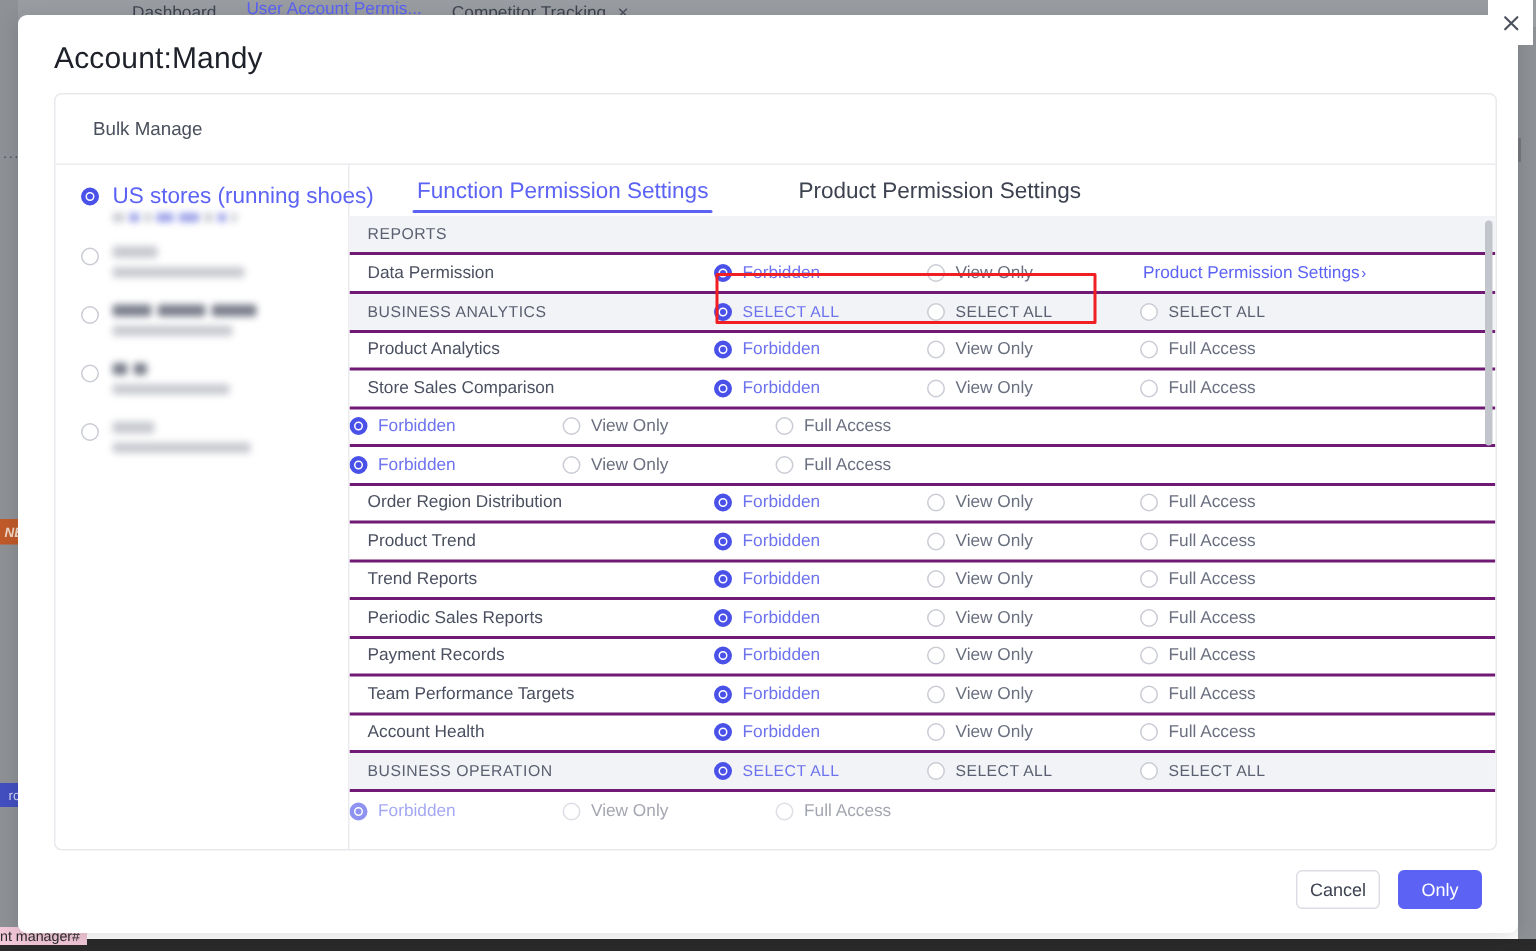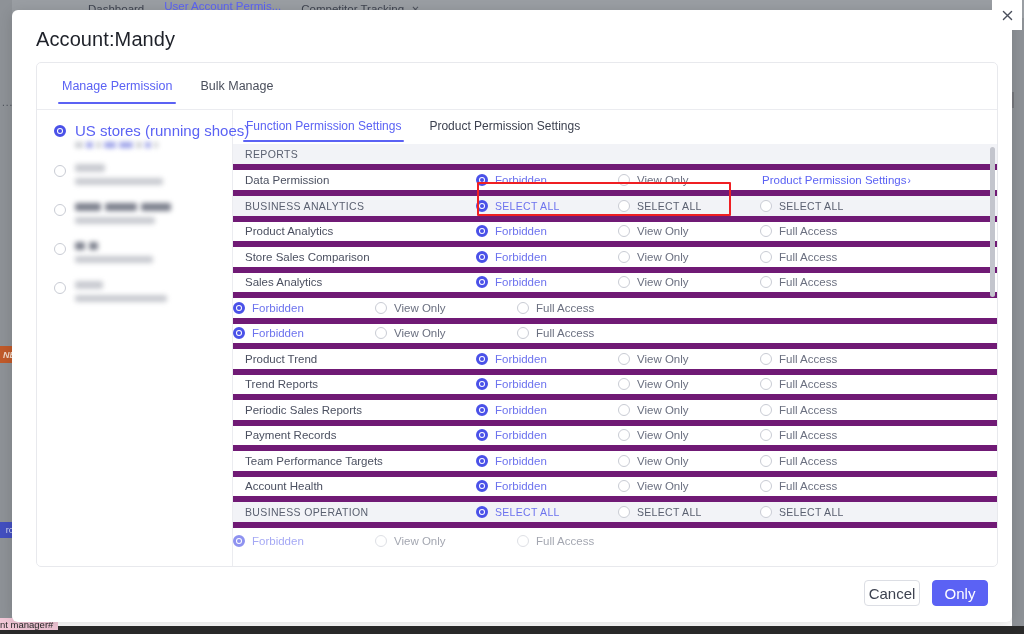--- a/index.html
+++ b/index.html
@@ -76,48 +76,48 @@
   .b-dark{background:#7b7f8c;}
 
   
   .rad{width:12px;height:12px;border-radius:50%;box-sizing:border-box;display:inline-block;position:relative;vertical-align:middle;}
   .rad.off{border:1.4px solid #c9ccd4;background:#fff;}
   .rad.on{border:3.3px solid #4a51e8;background:#fff;}
   .rad.on:after{content:"";position:absolute;left:50%;top:50%;width:4px;height:4px;margin:-2px 0 0 -2px;border-radius:50%;background:#4a51e8;}
 
   
   #subtabs{height:34px;padding-left:10px;display:flex;align-items:flex-start;border-bottom:1px solid #ebecf0;}
-  .stab{position:relative;font-size:12px;color:#3d4250;padding:9px 3px 0 3px;margin-right:22px;height:34px;box-sizing:border-box;cursor:pointer;white-space:nowrap;}
+  .stab{position:relative;font-size:15px;color:#3d4250;padding:9px 3px 0 3px;margin-right:22px;height:34px;box-sizing:border-box;cursor:pointer;white-space:nowrap;margin-left:32px;}
   .stab.active{color:#5b62f4;}
   .stab.active:after{content:"";position:absolute;left:0;right:0;bottom:2px;height:2px;background:#5b62f4;border-radius:2px;}
 
   
   #tablewrap{position:absolute;left:0;top:34px;right:0;bottom:0;overflow:hidden;}
-  .trow{display:flex;align-items:center;height:25.5px;border-bottom:6px solid #701a75;box-sizing:border-box;font-size:11.5px;}
+  .trow{display:flex;align-items:center;height:25.5px;border-bottom:2px solid #701a75;box-sizing:border-box;font-size:11.5px;}
   .trow.group{background:#f2f3f7;height:26px;}
   .trow .c-name{width:243px;flex:0 0 243px;padding-left:12px;box-sizing:border-box;color:#4b5060;white-space:nowrap;overflow:hidden;}
   .trow.group .c-name{color:#5a6070;font-size:10.5px;letter-spacing:.35px;}
   .trow .c-opt{width:142px;flex:0 0 142px;display:flex;align-items:center;gap:7px;cursor:pointer;}
   .trow .c-opt .lbl{color:#6b7080;white-space:nowrap;}
   .trow .c-opt.on .lbl{color:#6d73ee;}
   .trow.group .c-opt .lbl{font-size:10.5px;letter-spacing:.3px;color:#5a6070;}
   .trow.group .c-opt.on .lbl{color:#6d73ee;}
   .trow .c-link{flex:1;color:#5b62f4;white-space:nowrap;cursor:pointer;padding-left:2px;}
   .trow .c-link .chev{font-size:10px;margin-left:1px;}
   .trow.cut{opacity:.62;border-bottom:none;}
 
   
   #redbox{position:absolute;left:465px;top:172px;width:250px;height:30px;border:2.5px solid #ef1f23;z-index:45;pointer-events:none;border-radius:1px;}
 
   
   #vscroll{position:absolute;right:2px;top:3px;width:5px;height:150px;background:#c3c5cd;border-radius:3px;z-index:30;cursor:pointer;}
 
   
   #footer{position:absolute;right:24px;bottom:16px;display:flex;gap:12px;align-items:center;}
-  .btn{font-size:15px;border-radius:4px;cursor:pointer;display:flex;align-items:center;justify-content:center;box-sizing:border-box;}
+  .btn{font-size:12px;border-radius:4px;cursor:pointer;display:flex;align-items:center;justify-content:center;box-sizing:border-box;}
   .btn.ghost{width:56px;height:26px;border:1px solid #dcdee4;background:#fff;color:#3d4250;}
   .btn.primary{width:56px;height:26px;border:1px solid #5b62f4;background:#5b62f4;color:#fff;}
 </style>
 </head>
 <body>
 
 <div id="bg-chrome">
   <div class="chrome-bar"></div>
   <div class="chrome-tabs" id="chrome-tabs" style="left: 78px; align-items: center;">
       <div class="ctab">
@@ -145,21 +145,20 @@
   <div class="bg-pink-tag">nt manager#</div>
 </div>
 
 <div id="modal">
 
   <div id="modal-title">Account:Mandy</div>
 
   <div id="card">
 
     <div id="toptabs">
-        <div class="ttab active">Manage Permission</div>
         <div class="ttab">Bulk Manage</div>
       </div>
 
     <div id="cardbody">
 
       <div id="sidebar">
           <div class="store sel">
             <span class="rad on"></span>
             <div class="txt">
               <div class="nm">US stores (running shoes)</div>
@@ -286,49 +285,49 @@
                 <div class="c-opt">
                   <span class="rad off"></span>
                   <span class="lbl">View Only</span>
                 </div>
                 <div class="c-opt">
                   <span class="rad off"></span>
                   <span class="lbl">Full Access</span>
                 </div>
               </div>
               <div class="trow">
-                <div class="c-name">Sales Analytics</div>
-                <div class="c-opt on">
-                  <span class="rad on"></span>
-                  <span class="lbl">Forbidden</span>
-                </div>
-                <div class="c-opt">
-                  <span class="rad off"></span>
-                  <span class="lbl">View Only</span>
-                </div>
-                <div class="c-opt">
-                  <span class="rad off"></span>
-                  <span class="lbl">Full Access</span>
-                </div>
-              </div>
-              <div class="trow">
-                <div class="c-opt on">
-                  <span class="rad on"></span>
-                  <span class="lbl">Forbidden</span>
-                </div>
-                <div class="c-opt">
-                  <span class="rad off"></span>
-                  <span class="lbl">View Only</span>
-                </div>
-                <div class="c-opt">
-                  <span class="rad off"></span>
-                  <span class="lbl">Full Access</span>
-                </div>
-              </div>
-              <div class="trow">
+                <div class="c-opt on">
+                  <span class="rad on"></span>
+                  <span class="lbl">Forbidden</span>
+                </div>
+                <div class="c-opt">
+                  <span class="rad off"></span>
+                  <span class="lbl">View Only</span>
+                </div>
+                <div class="c-opt">
+                  <span class="rad off"></span>
+                  <span class="lbl">Full Access</span>
+                </div>
+              </div>
+              <div class="trow">
+                <div class="c-opt on">
+                  <span class="rad on"></span>
+                  <span class="lbl">Forbidden</span>
+                </div>
+                <div class="c-opt">
+                  <span class="rad off"></span>
+                  <span class="lbl">View Only</span>
+                </div>
+                <div class="c-opt">
+                  <span class="rad off"></span>
+                  <span class="lbl">Full Access</span>
+                </div>
+              </div>
+              <div class="trow">
+                <div class="c-name">Order Region Distribution</div>
                 <div class="c-opt on">
                   <span class="rad on"></span>
                   <span class="lbl">Forbidden</span>
                 </div>
                 <div class="c-opt">
                   <span class="rad off"></span>
                   <span class="lbl">View Only</span>
                 </div>
                 <div class="c-opt">
                   <span class="rad off"></span>

